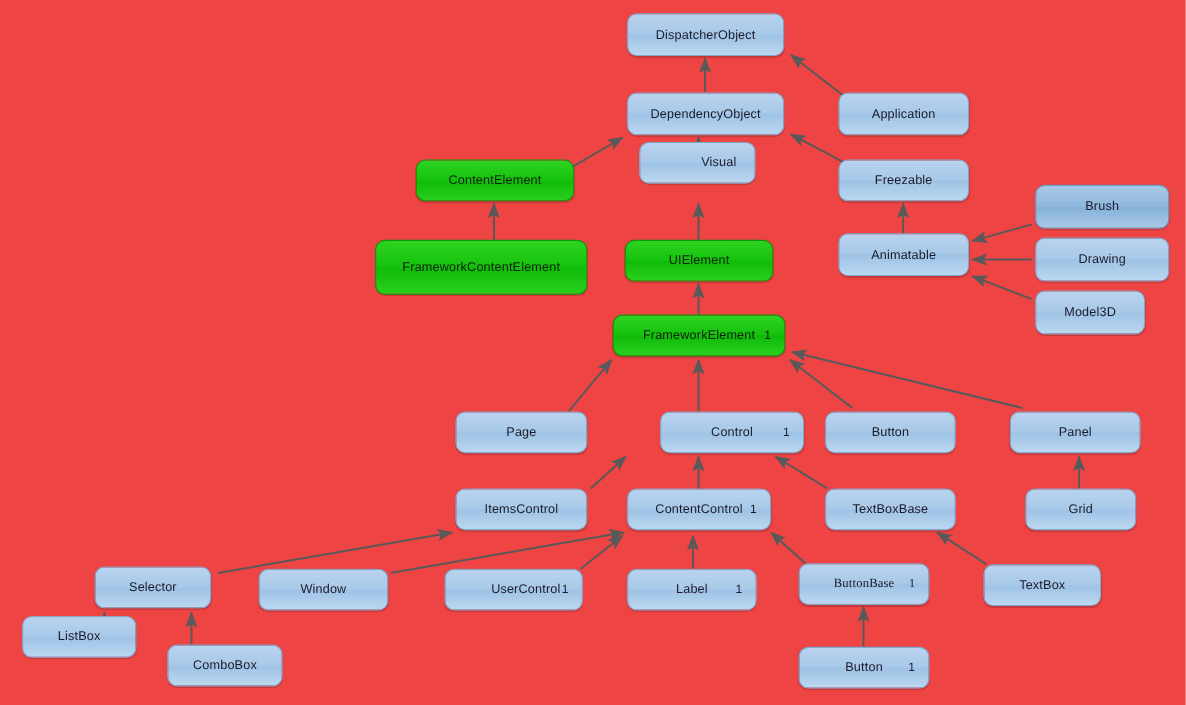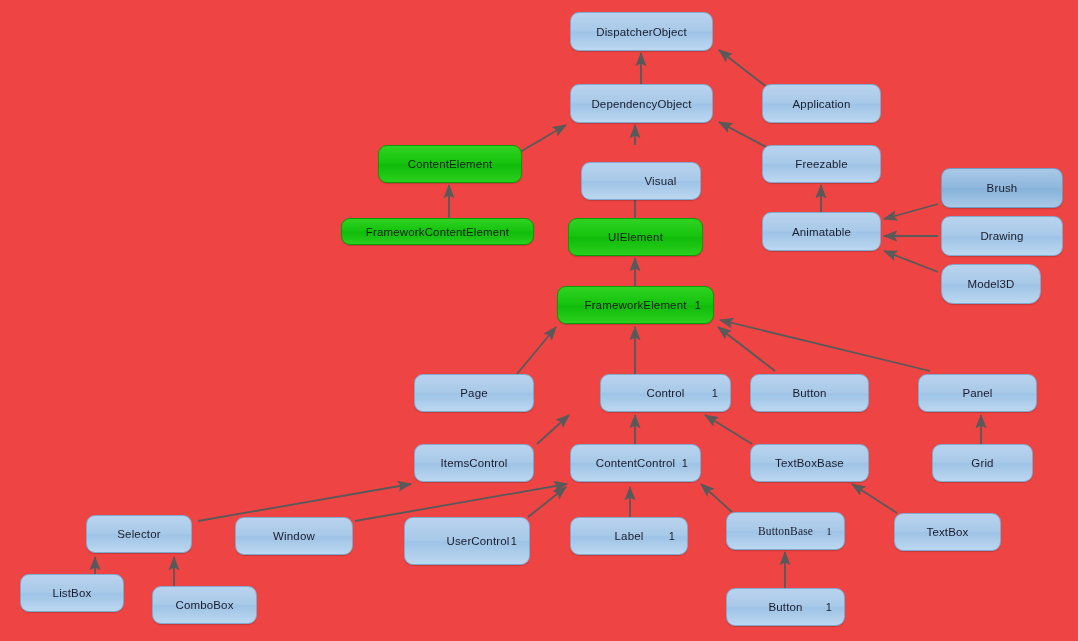--- a/index.html
+++ b/index.html
@@ -113,42 +113,42 @@
       </div>
       <div class="node blue" style="left: 570px; top: 84px; width: 143px; height: 39px;">
         <span class="label">DependencyObject</span>
       </div>
       <div class="node blue" style="left: 762px; top: 84px; width: 119px; height: 39px;">
         <span class="label">Application</span>
       </div>
       <div class="node green" style="left: 378px; top: 145px; width: 144px; height: 38px;">
         <span class="label">ContentElement</span>
       </div>
-      <div class="node blue" style="left: 581px; top: 162px; width: 120px; height: 38px; padding-left: 39px;">
+      <div class="node blue" style="left: 581px; top: 129px; width: 106px; height: 38px; padding-left: 39px;">
         <span class="label">Visual</span>
       </div>
       <div class="node blue" style="left: 762px; top: 145px; width: 119px; height: 38px;">
         <span class="label">Freezable</span>
       </div>
       <div class="node blue-dark" style="left: 941px; top: 168px; width: 122px; height: 40px;">
         <span class="label">Brush</span>
       </div>
-      <div class="node green" style="left: 341px; top: 218px; width: 193px; height: 27px;">
+      <div class="node green" style="left: 341px; top: 218px; width: 193px; height: 50px;">
         <span class="label">FrameworkContentElement</span>
       </div>
       <div class="node green" style="left: 568px; top: 218px; width: 135px; height: 38px;">
         <span class="label">UIElement</span>
       </div>
       <div class="node blue" style="left: 762px; top: 212px; width: 119px; height: 39px;">
         <span class="label">Animatable</span>
       </div>
       <div class="node blue" style="left: 941px; top: 216px; width: 122px; height: 40px;">
         <span class="label">Drawing</span>
       </div>
-      <div class="node blue" style="left: 941px; top: 264px; width: 100px; height: 40px; border-radius: 12px;">
+      <div class="node blue" style="left: 941px; top: 264px; width: 100px; height: 40px;">
         <span class="label">Model3D</span>
       </div>
       <div class="node green" style="left: 557px; top: 286px; width: 157px; height: 38px;">
         <span class="label">FrameworkElement</span>
         <span class="counter">1</span>
       </div>
       <div class="node blue" style="left: 414px; top: 374px; width: 120px; height: 38px;">
         <span class="label">Page</span>
       </div>
       <div class="node blue" style="left: 600px; top: 374px; width: 131px; height: 38px;">
@@ -173,36 +173,36 @@
       </div>
       <div class="node blue" style="left: 932px; top: 444px; width: 101px; height: 38px;">
         <span class="label">Grid</span>
       </div>
       <div class="node blue" style="left: 86px; top: 515px; width: 106px; height: 38px;">
         <span class="label">Selector</span>
       </div>
       <div class="node blue" style="left: 235px; top: 517px; width: 118px; height: 38px;">
         <span class="label">Window</span>
       </div>
-      <div class="node blue" style="left: 404px; top: 517px; width: 126px; height: 48px; padding-left: 22px;">
+      <div class="node blue" style="left: 404px; top: 517px; width: 126px; height: 38px; padding-left: 22px;">
         <span class="label">UserControl</span>
         <span class="counter">1</span>
       </div>
       <div class="node blue" style="left: 570px; top: 517px; width: 118px; height: 38px;">
         <span class="label">Label</span>
         <span class="counter">1</span>
       </div>
       <div class="node blue" style="left: 726px; top: 512px; width: 119px; height: 38px; font-family: Liberation Serif, serif;">
         <span class="label">ButtonBase</span>
         <span class="counter">1</span>
       </div>
       <div class="node blue" style="left: 894px; top: 513px; width: 107px; height: 38px;">
         <span class="label">TextBox</span>
       </div>
-      <div class="node blue" style="left: 20px; top: 574px; width: 104px; height: 38px;">
+      <div class="node blue" style="left: 20px; top: 560px; width: 104px; height: 38px;">
         <span class="label">ListBox</span>
       </div>
       <div class="node blue" style="left: 152px; top: 586px; width: 105px; height: 38px;">
         <span class="label">ComboBox</span>
       </div>
       <div class="node blue" style="left: 726px; top: 588px; width: 119px; height: 38px;">
         <span class="label">Button</span>
         <span class="counter">1</span>
       </div>
     </div>

